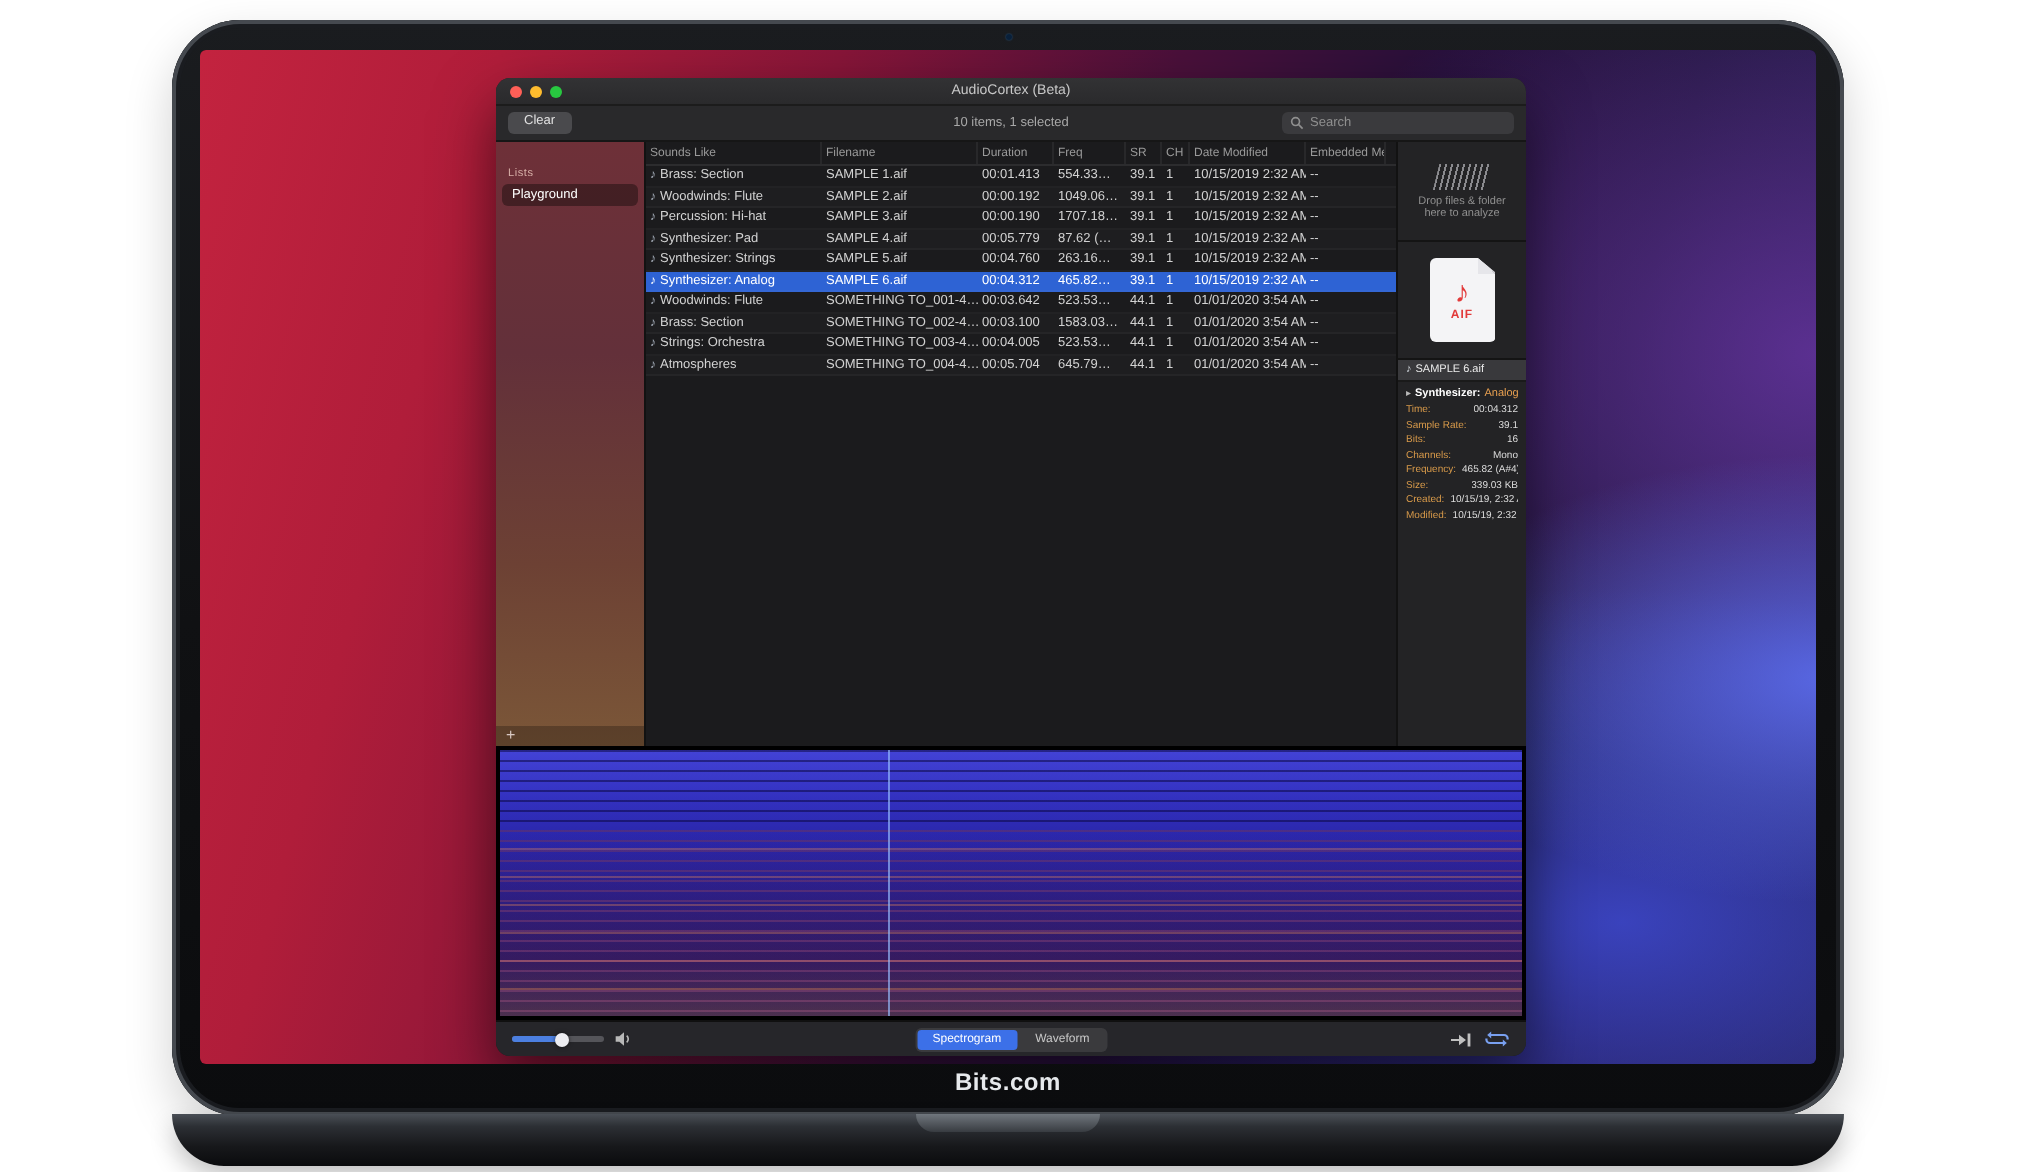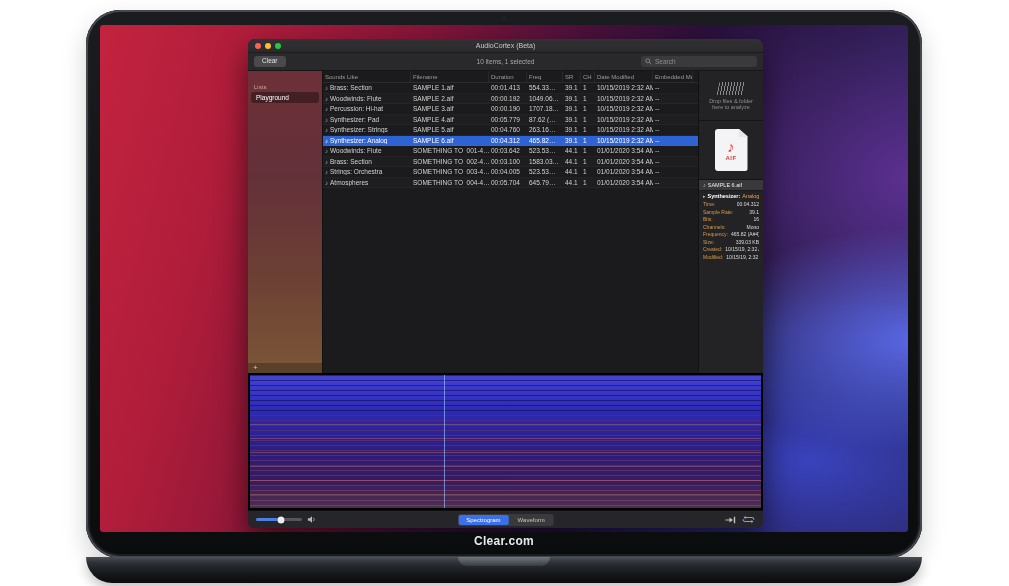--- a/index.html
+++ b/index.html
@@ -370,19 +370,19 @@
               <path d="M3 2.5 h7 a1.8 1.8 0 0 1 1.8 1.8 v0.4" fill="none" stroke="#79a0f0" stroke-width="1.1"></path>
               <path d="M10 6.5 h-7 a1.8 1.8 0 0 1 -1.8 -1.8 v-0.4" fill="none" stroke="#79a0f0" stroke-width="1.1"></path>
               <path d="M3.6 0.8 L1.6 2.5 L3.6 4.2 z" fill="#79a0f0"></path>
               <path d="M9.4 4.8 L11.4 6.5 L9.4 8.2 z" fill="#79a0f0"></path>
             </svg>
           </div>
         </div>
       </div>
 
     </div>
-    <div class="brand">Clear.com</div>
+    <div class="brand">Bits.com</div>
   </div>
 
   <div class="deck">
     <div class="notch"></div>
   </div>
 </div>
 
 </body></html>

